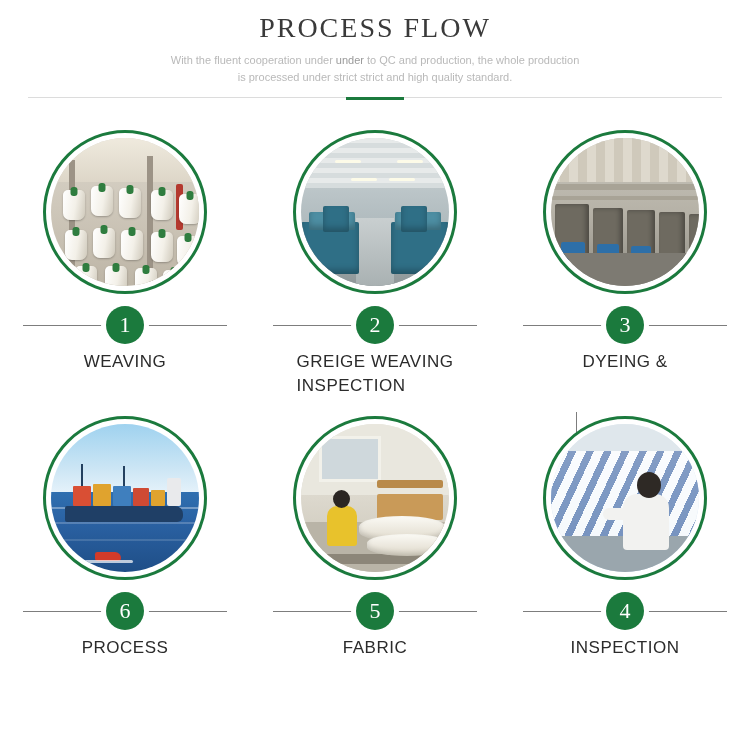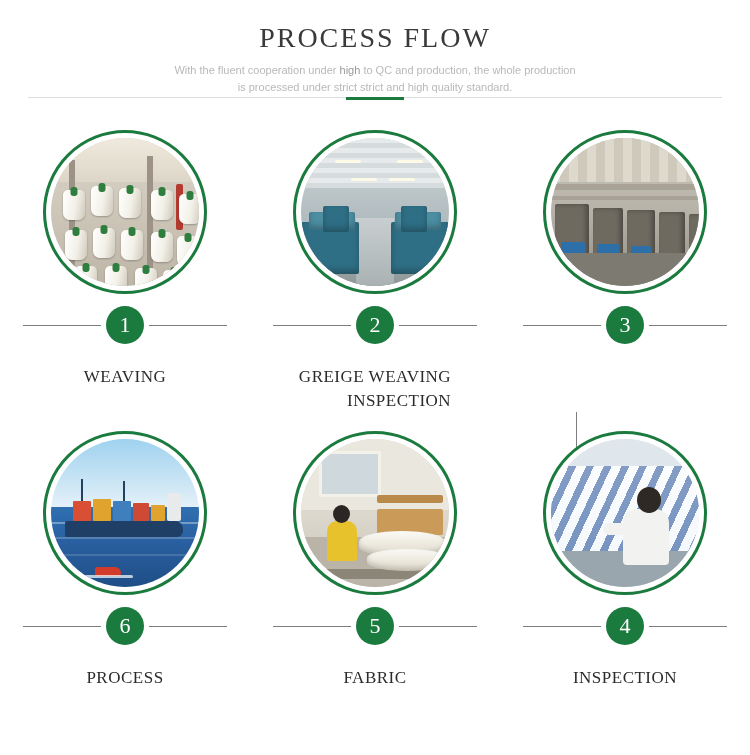--- a/index.html
+++ b/index.html
@@ -22,21 +22,21 @@
     width: 750px;
     height: 108px;
     box-sizing: border-box;
   }
   .header-title {
     text-align: center;
     font-family: "Liberation Serif", serif;
     font-size: 28px;
     letter-spacing: 2px;
     color: #3a3a3a;
-    padding-top: 22px;
+    padding-top: 12px;
     font-weight: normal;
     margin: 0;
   }
   .header-sub {
     text-align: center;
     font-family: "Liberation Sans", sans-serif;
     font-size: 11px;
     color: #b9b9b9;
     line-height: 17px;
     margin-top: 8px;
@@ -130,23 +130,23 @@
     color: #fff;
     font-family: "Liberation Serif", serif;
     font-size: 22px;
     display: flex;
     align-items: center;
     justify-content: center;
     z-index: 2;
     box-shadow: 0 0 0 5px #fff;
   }
   .caption {
-    margin-top: 17px;
-    text-align: right;
-    font-family: Liberation Serif, serif;
+    margin-top: 2px;
+    text-align: left;
+    font-family: Liberation Sans, sans-serif;
     font-size: 17px;
     letter-spacing: 0.5px;
     color: #2b2b2b;
     line-height: 24px;
   }
 
   
   .vconnect {
     position: absolute;
     width: 1px;
@@ -272,21 +272,21 @@
   .s-boat { position:absolute; background:#d23b2a; border-radius:3px 8px 4px 3px; }
   .s-wake { position:absolute; height:3px; background:rgba(255,255,255,.7); border-radius:2px; }
   .s-mast { position:absolute; width:2px; background:#23405f; }
 </style>
 </head>
 <body>
 
 <div class="header">
   <h1 class="header-title">PROCESS FLOW</h1>
   <div class="header-sub">
-    <span>With the fluent cooperation under </span><span class="hl">high</span><span> to QC and production, the whole production</span><br>
+    <span>With the fluent cooperation under </span><span class="hl">under</span><span> to QC and production, the whole production</span><br>
     <span>is processed under strict strict and high quality standard.</span>
   </div>
   <div class="header-rule"></div>
   <div class="header-rule-accent"></div>
 </div>
 
 <div class="flow">
 
   <div class="vconnect" style="left:576px; top:282px; height:86px;"></div>
 
@@ -373,20 +373,21 @@
             <div class="d-blue" style="left:80px; top:108px; width:20px; height:14px;"></div>
             <div class="d-floor"></div>
           </div>
         </div>
       </div>
       <div class="badge-row">
         <div class="badge-line"></div>
         <div class="badge">3</div>
       </div>
       <div class="caption">
+        <div>DYEING &amp;</div>
       </div>
     </div>
 
   </div>
 
   <div class="row row-2">
 
     <div class="cell">
       <div class="photo-ring">
         <div class="photo">

